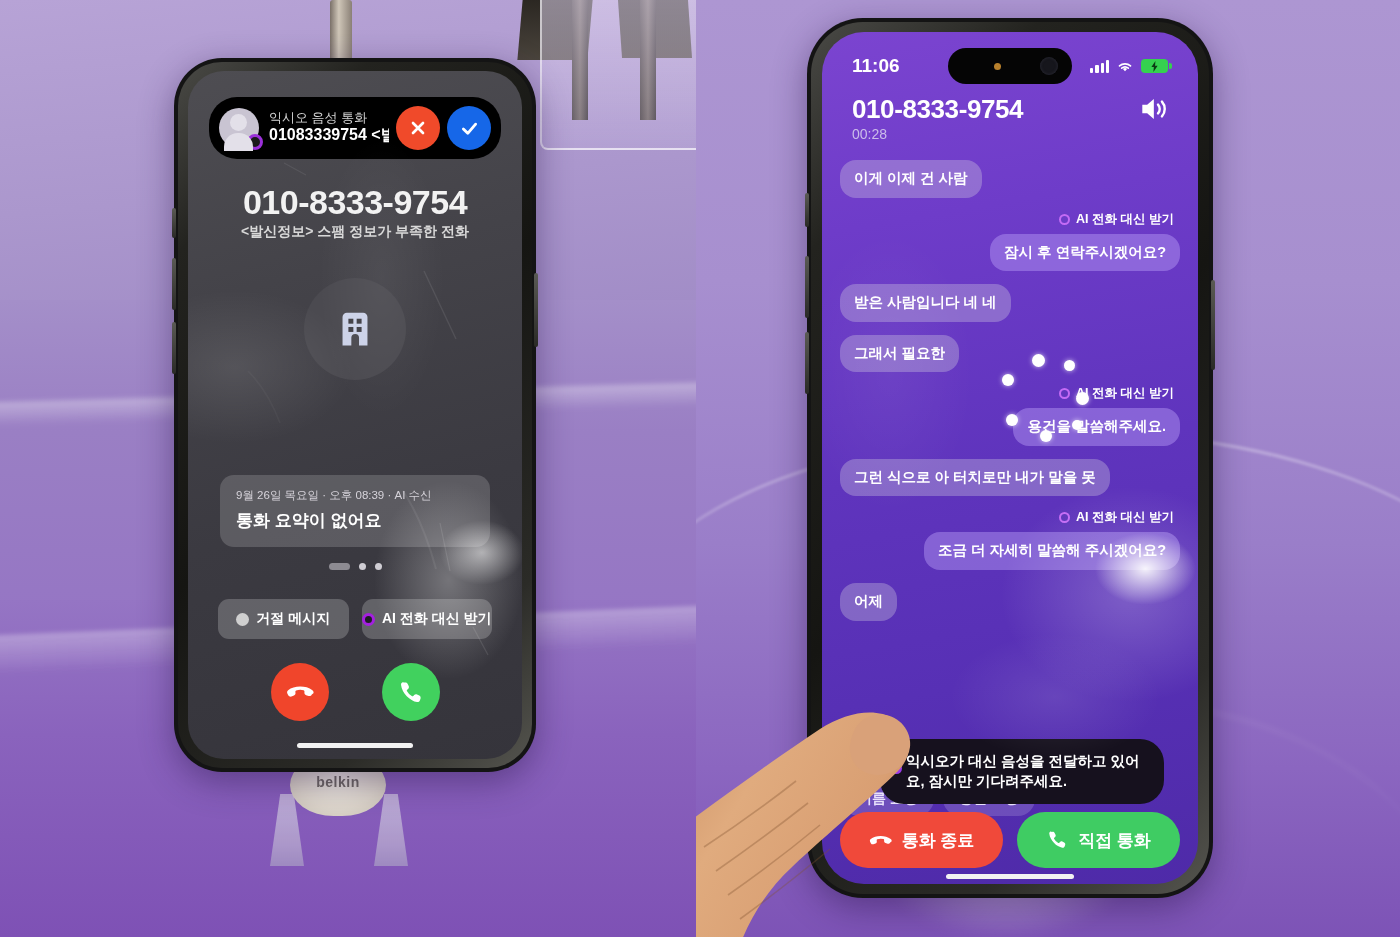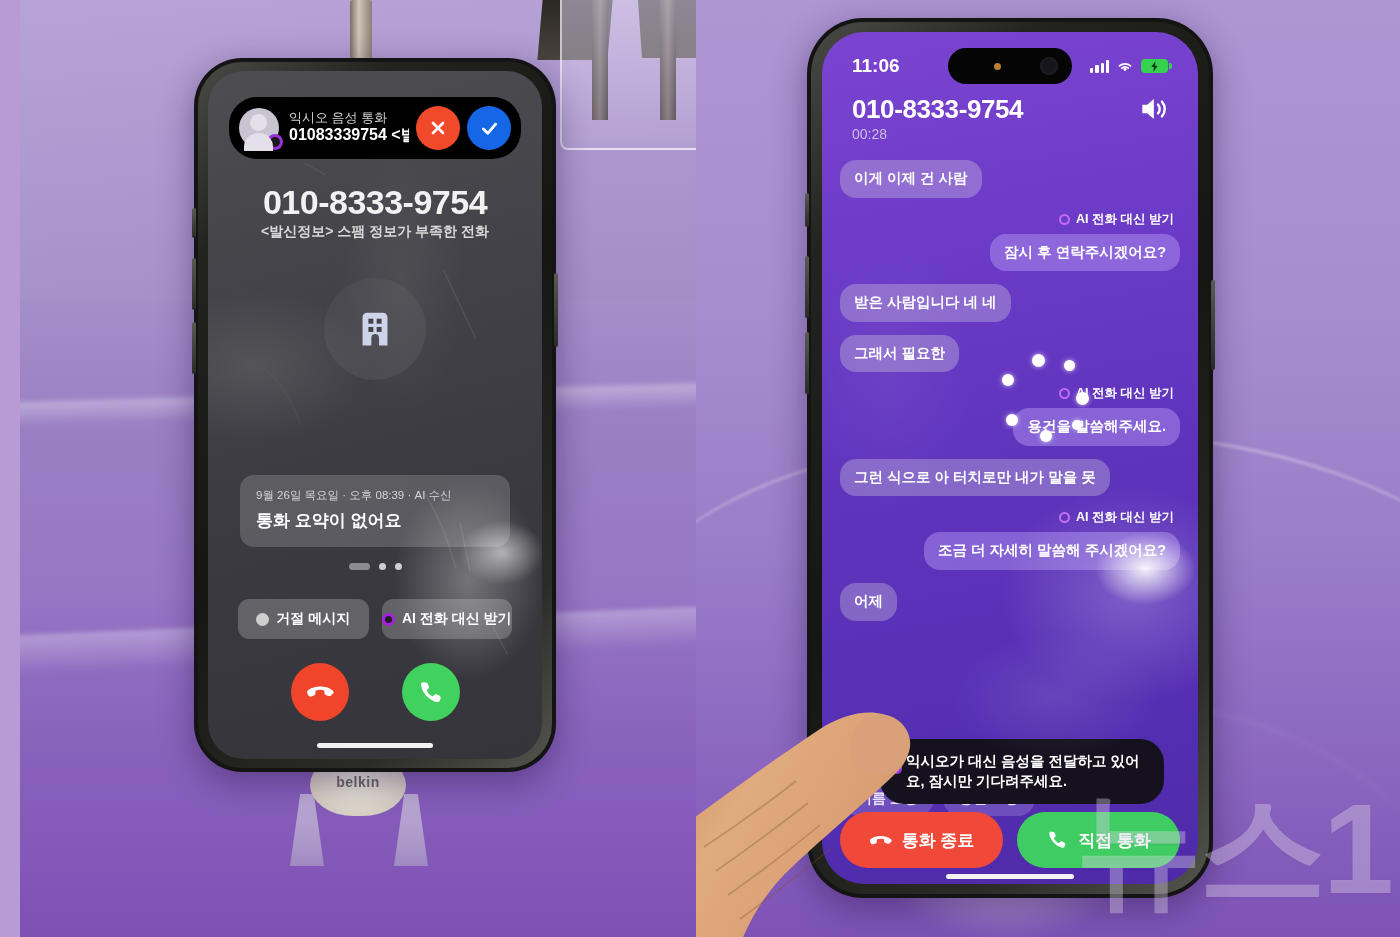--- a/index.html
+++ b/index.html
@@ -10,21 +10,20 @@
   }
   .scene { position:relative; width:1400px; height:937px; overflow:hidden; }
 
   
   .panel-left {
     position:absolute; left:0; top:0; width:696px; height:937px;
     overflow:hidden;
     background:
       radial-gradient(ellipse 420px 300px at 300px 120px, #ada0cf 0%, #a894ca 45%, #9b83c2 100%),
       #a894ca;
-    margin-left: 20px;
   }
   .lp-bg-top {
     position:absolute; left:0; top:0; width:696px; height:330px;
     background:linear-gradient(175deg,#b7a3d6 0%,#ab97cd 55%,#a08bc6 100%);
   }
   .lp-bg-mid {
     position:absolute; left:0; top:300px; width:696px; height:330px;
     background:linear-gradient(180deg,#a48fc9 0%,#9a7fc4 40%,#9575c4 100%);
   }
   .lp-bg-bot {
@@ -662,15 +661,14 @@
       <path d="M-30 300 L-30 188 C20 150 78 108 132 72 C158 55 188 50 206 62 C224 74 226 98 210 114 C184 140 140 176 104 210 C78 234 58 266 48 300 Z" fill="url(#skin)"></path>
       <path d="M186 58 C206 54 224 70 222 90 C220 106 206 118 190 118 C172 118 160 104 162 88 C164 72 172 61 186 58 Z" fill="#d9a179"></path>
       <g stroke="rgba(130,84,50,.35)" stroke-width="1.6" fill="none">
         <path d="M52 262 Q96 230 142 192"></path>
         <path d="M40 238 Q86 206 132 168"></path>
         <path d="M28 214 Q74 182 120 146"></path>
         <path d="M16 190 Q62 160 108 124"></path>
       </g>
     </svg>
 
-    <div class="watermark">뉴스1</div>
   </div>
 </div>
 
 </body></html>

